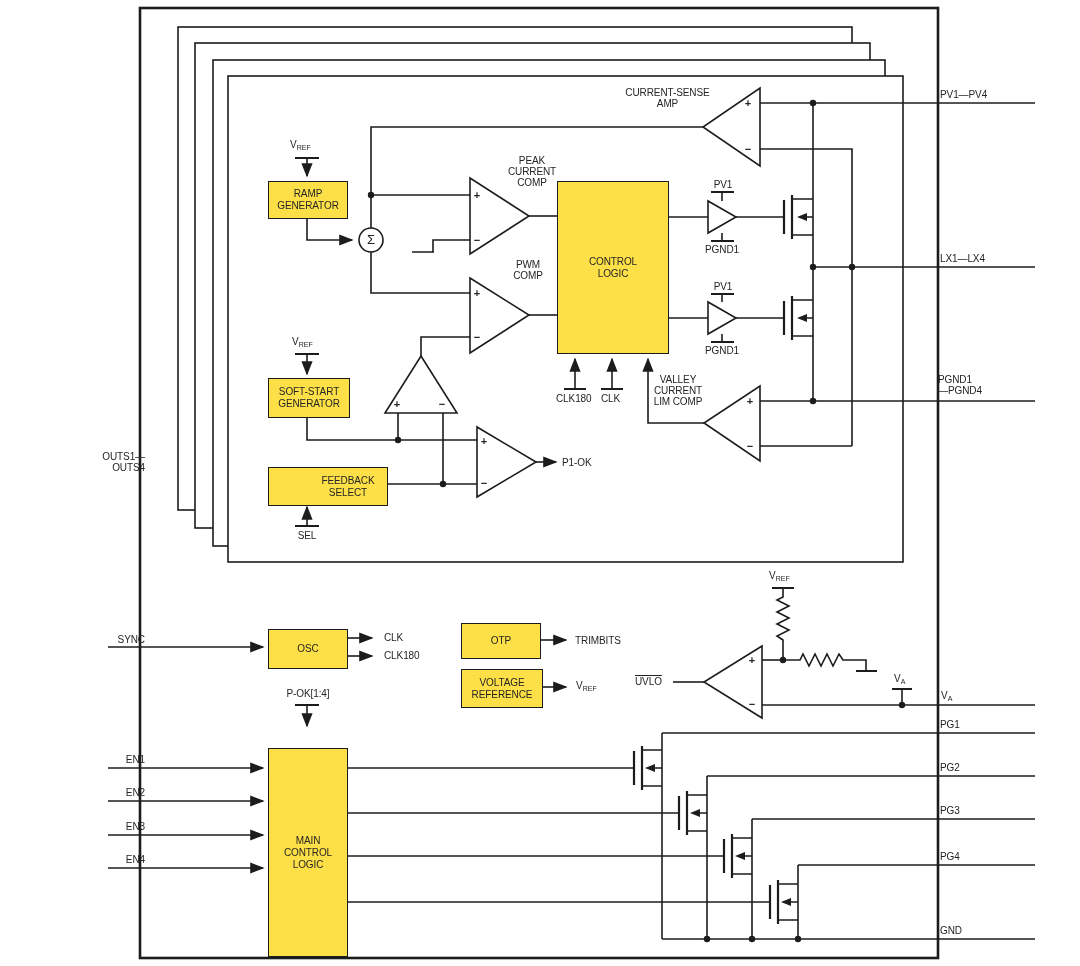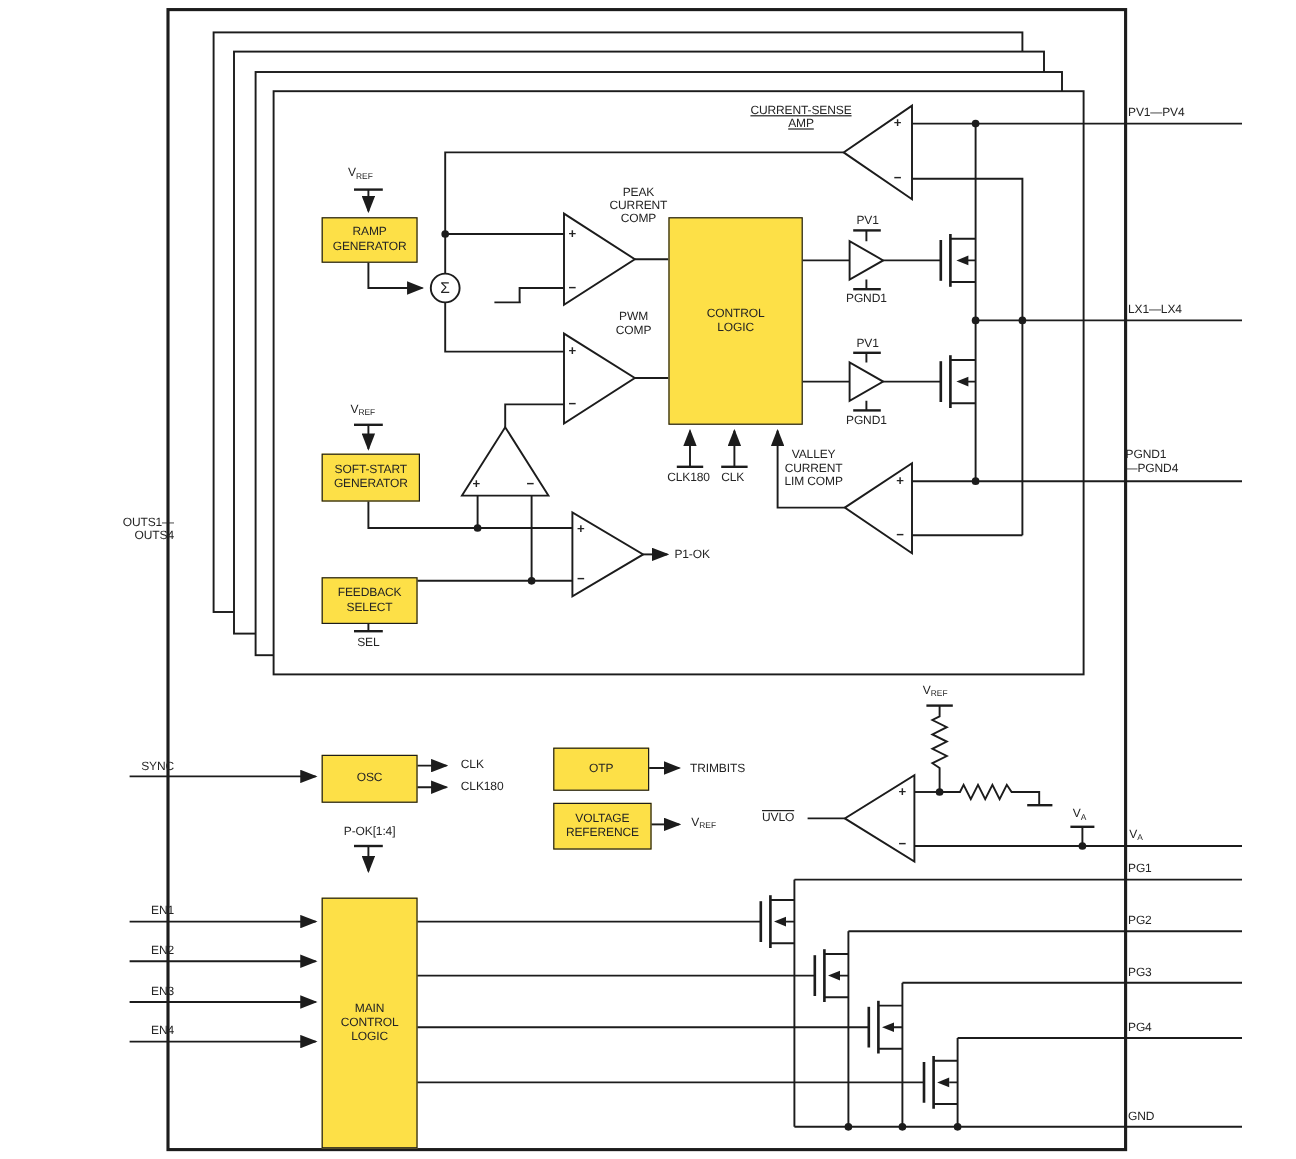--- a/index.html
+++ b/index.html
@@ -198,31 +198,31 @@
       <circle cx="798" cy="939" r="3.2"></circle>
     </g>
   </svg>
 
   <div class="box" style="left:268px;top:181px;width:78px;height:36px;">RAMP
 GENERATOR</div>
   <div class="box" style="left:557px;top:181px;width:110px;height:171px;">CONTROL
 LOGIC</div>
   <div class="box" style="left:268px;top:378px;width:80px;height:38px;">SOFT-START
 GENERATOR</div>
-  <div class="box" style="left:268px;top:481px;width:78px;height:37px;">FEEDBACK
+  <div class="box" style="left:268px;top:467px;width:78px;height:37px;padding-left:40px;">FEEDBACK
 SELECT</div>
   <div class="box" style="left:268px;top:629px;width:78px;height:38px;">OSC</div>
   <div class="box" style="left:461px;top:623px;width:78px;height:34px;">OTP</div>
   <div class="box" style="left:461px;top:669px;width:80px;height:37px;">VOLTAGE
 REFERENCE</div>
   <div class="box" style="left:268px;top:731px;width:78px;height:207px;margin-top:17px;">MAIN
 CONTROL
 LOGIC</div>
 
-  <div class="lbl ctr" style="left:605px;top:87px;width:125px;text-decoration:underline;">CURRENT-SENSE
+  <div class="lbl ctr" style="left:605px;top:87px;width:125px;">CURRENT-SENSE
 AMP</div>
   <div class="lbl ctr" style="left:492px;top:155px;width:80px;">PEAK
 CURRENT
 COMP</div>
   <div class="lbl ctr" style="left:498px;top:259px;width:60px;">PWM
 COMP</div>
   <div class="lbl ctr" style="left:645px;top:374px;width:66px;">VALLEY
 CURRENT
 LIM COMP</div>
 
@@ -238,21 +238,21 @@
 
   <div class="lbl ctr" style="left:292px;top:530px;width:30px;">SEL</div>
 
   <div class="vlabel" style="left:290px;top:140px;"><span>V</span><span class="sub">REF</span></div>
   <div class="vlabel" style="left:292px;top:337px;"><span>V</span><span class="sub">REF</span></div>
   <div class="vlabel" style="left:576px;top:681px;"><span>V</span><span class="sub">REF</span></div>
   <div class="vlabel" style="left:769px;top:571px;"><span>V</span><span class="sub">REF</span></div>
   <div class="vlabel" style="left:894px;top:674px;"><span>V</span><span class="sub">A</span></div>
   <div class="vlabel" style="left:941px;top:691px;"><span>V</span><span class="sub">A</span></div>
 
-  <div class="lbl rgt" style="left:88px;top:430px;width:57px;">OUTS1—
+  <div class="lbl rgt" style="left:88px;top:451px;width:57px;">OUTS1—
 OUTS4</div>
   <div class="lbl rgt" style="left:105px;top:634px;width:40px;">SYNC</div>
   <div class="lbl rgt" style="left:105px;top:754px;width:40px;">EN1</div>
   <div class="lbl rgt" style="left:105px;top:787px;width:40px;">EN2</div>
   <div class="lbl rgt" style="left:105px;top:821px;width:40px;">EN3</div>
   <div class="lbl rgt" style="left:105px;top:854px;width:40px;">EN4</div>
 
   <div class="lbl" style="left:940px;top:89px;">PV1—PV4</div>
   <div class="lbl" style="left:940px;top:253px;">LX1—LX4</div>
   <div class="lbl" style="left:938px;top:374px;">PGND1

